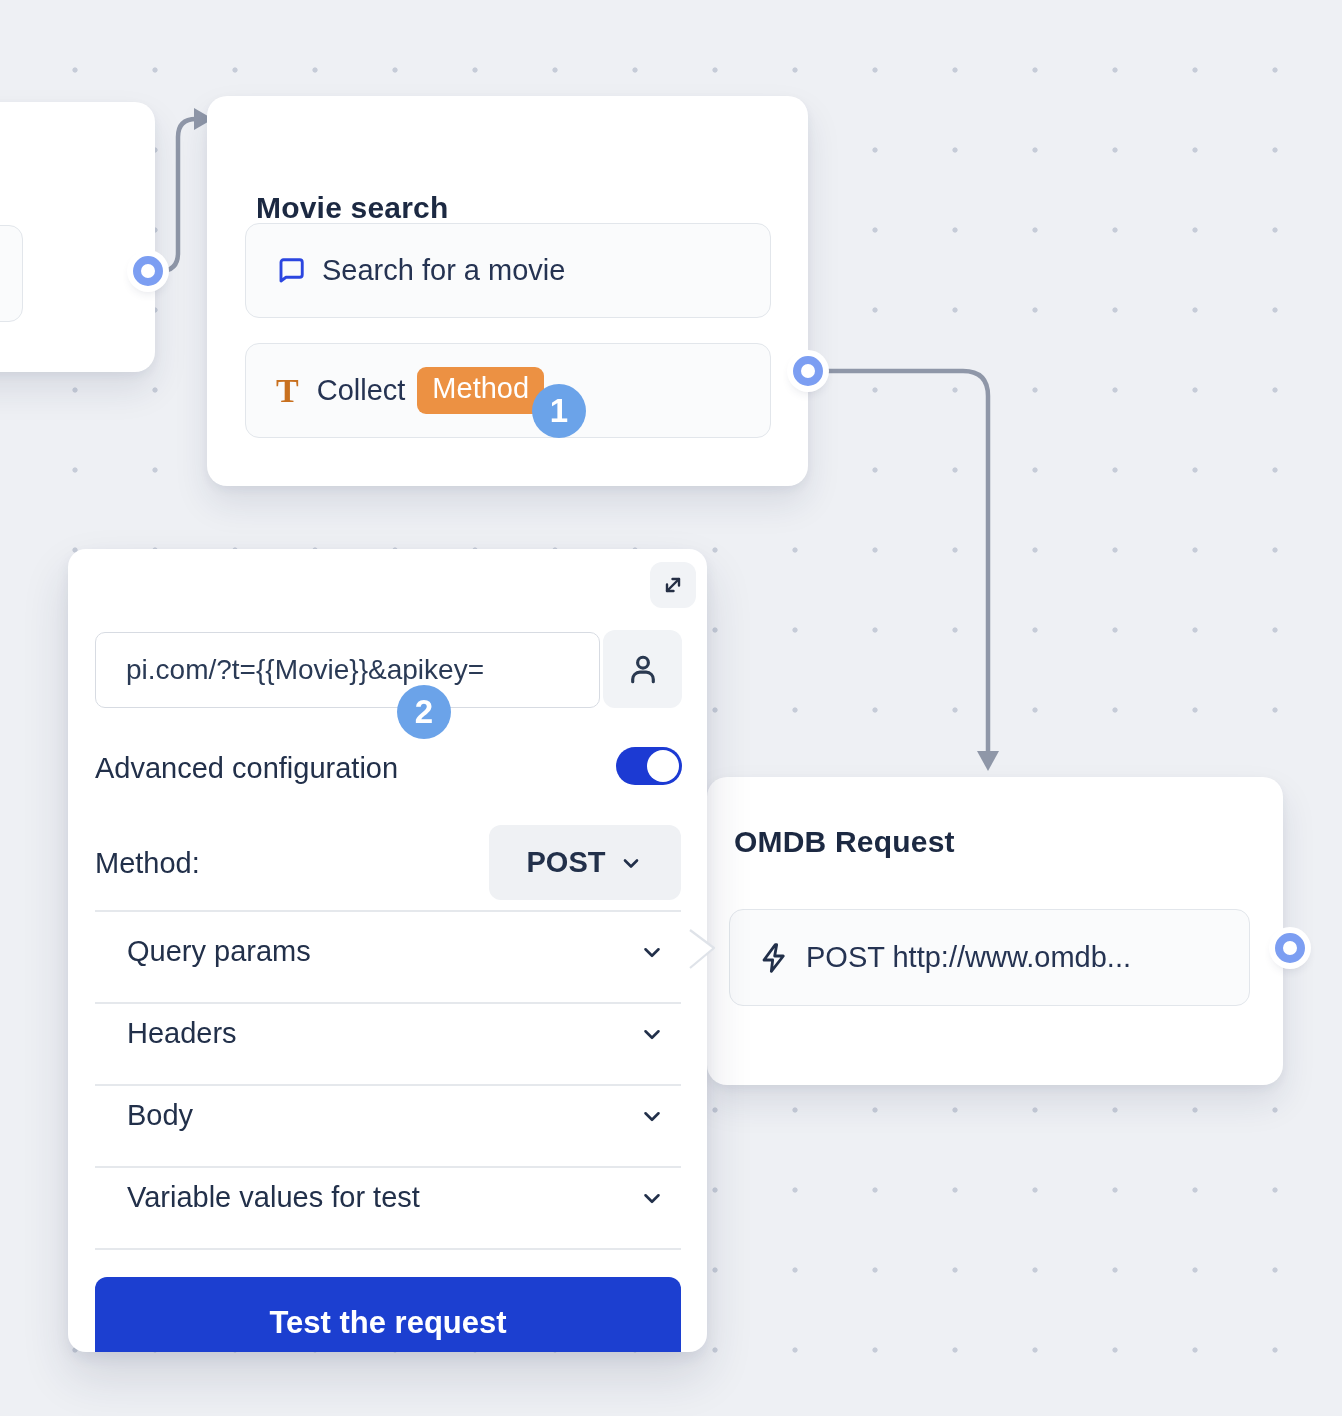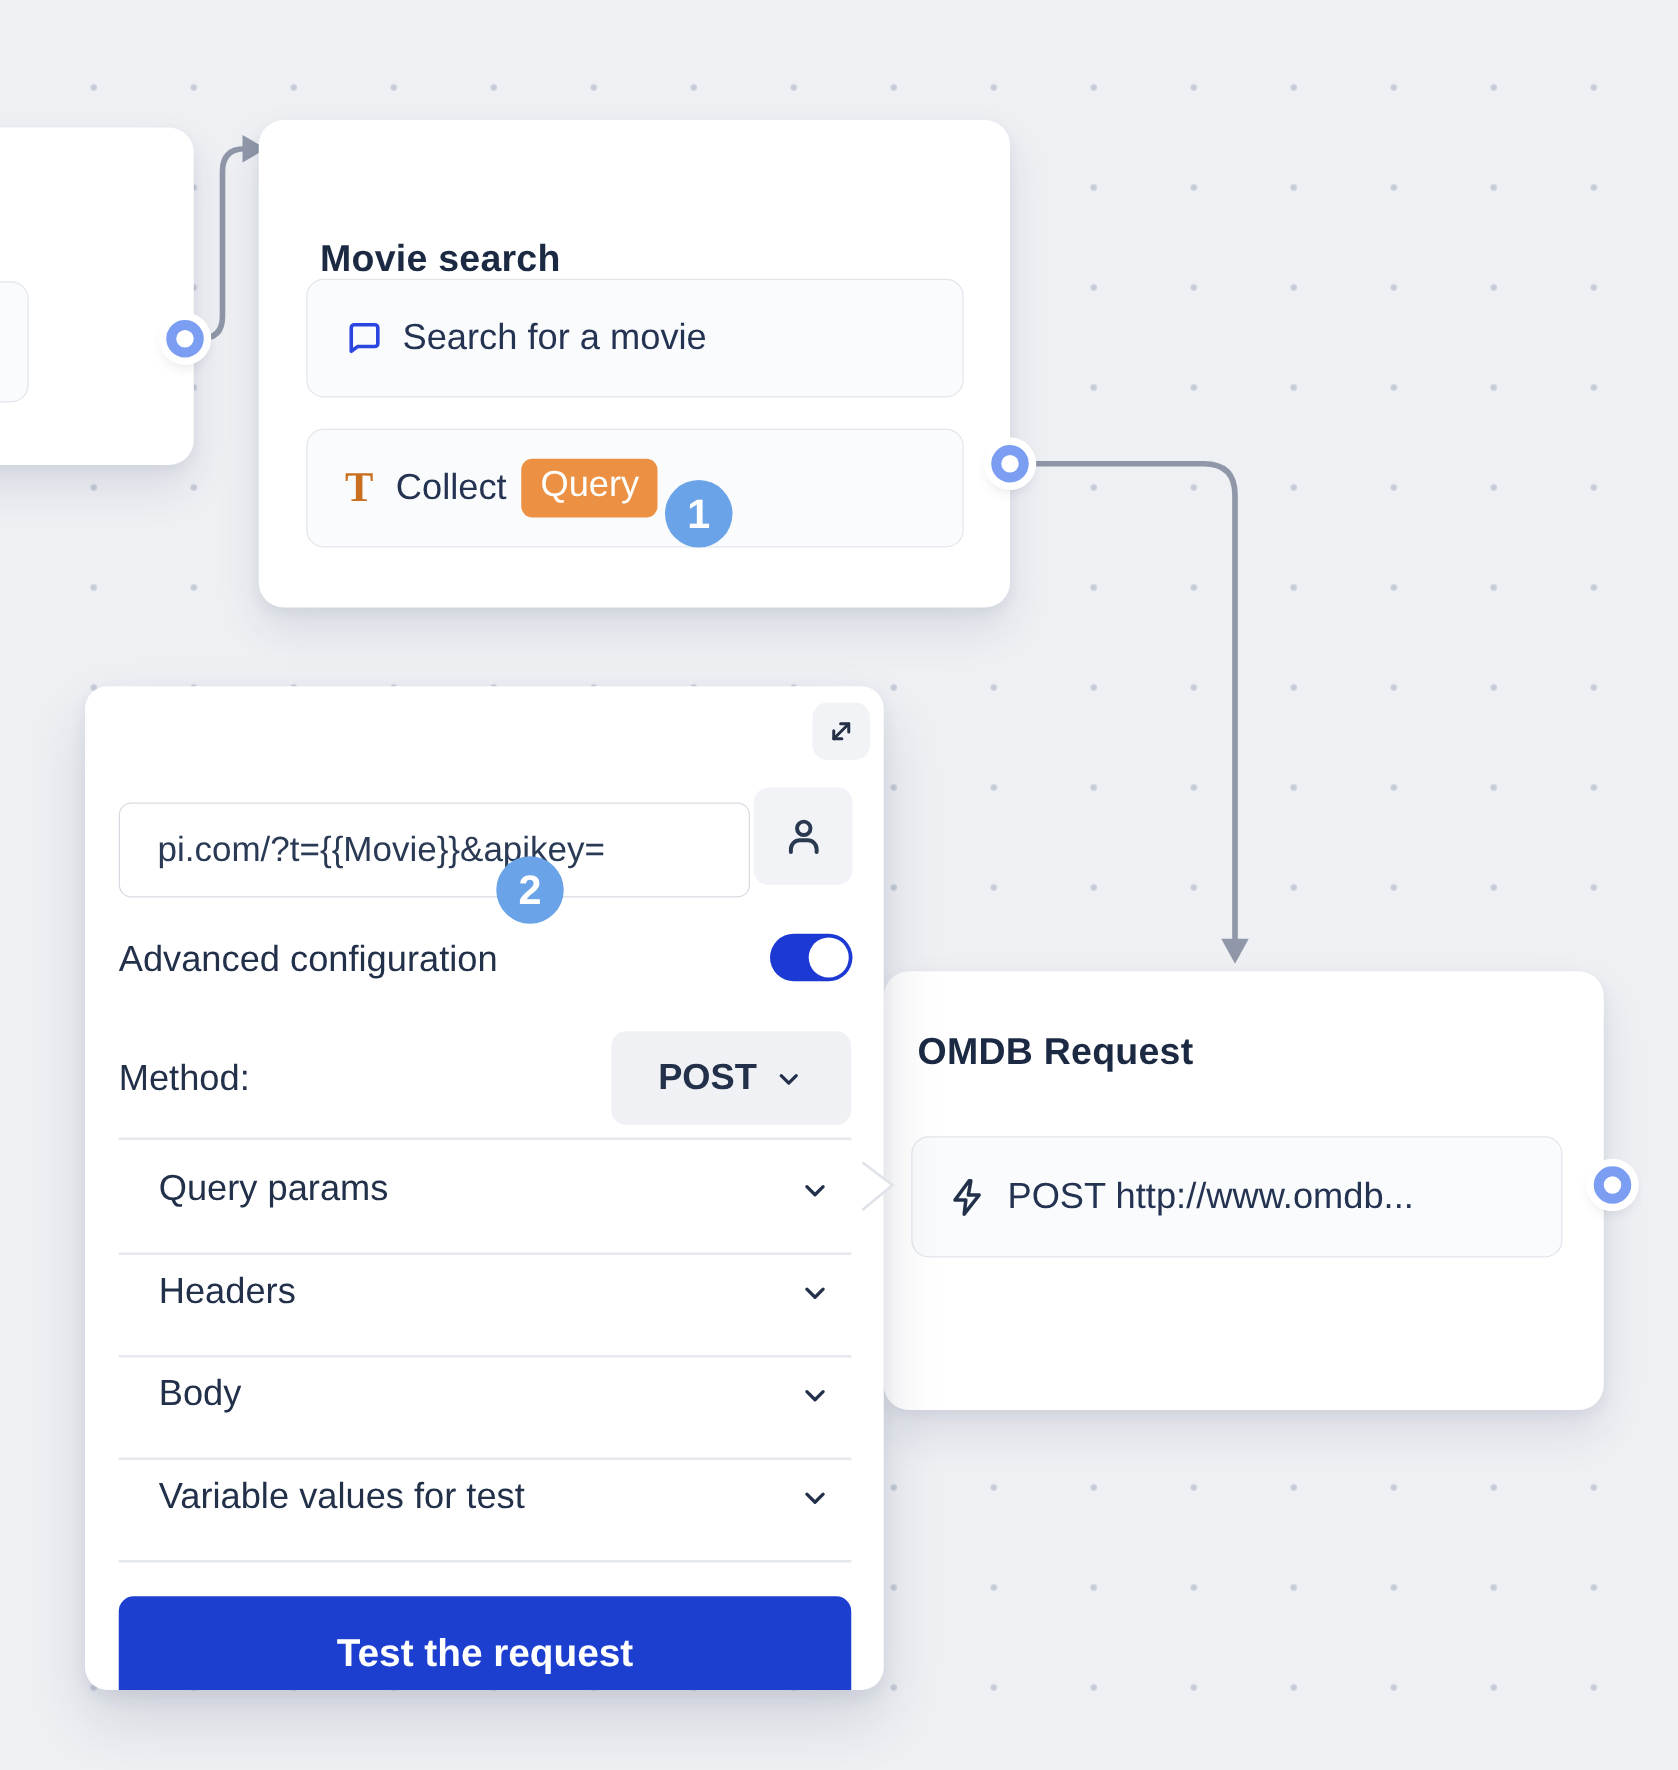--- a/index.html
+++ b/index.html
@@ -56,21 +56,21 @@
     z-index:20;
   }
   .icon-btn {
     position:absolute; background:#f1f3f6; border-radius:12px;
     display:flex; align-items:center; justify-content:center;
   }
   .url-input {
     position:absolute; left:27px; top:83px; width:505px; height:76px;
     border:1.5px solid #d7dbe2; border-radius:10px; background:#ffffff;
     font-family:"Liberation Sans", sans-serif; font-size:28px; color:#2a3a55;
-    padding:0 10px 0 30px; outline:none;margin-top:10px;
+    padding:0 10px 0 30px; outline:none;
   }
   .panel-label { position:absolute; left:27px; font-size:29px; color:#22304a;text-align:right; }
   .toggle {
     position:absolute; left:548px; top:198px; width:66px; height:38px; border-radius:19px;
     background:#1c3ad3;
   }
   .toggle .knob { position:absolute; right:3px; top:3px; width:32px; height:32px; border-radius:50%; background:#ffffff; }
   .method-select {
     position:absolute; left:421px; top:276px; width:192px; height:75px;
     background:#eff1f4; border-radius:12px; display:flex; align-items:center; justify-content:center;
@@ -109,25 +109,25 @@
     <span style="margin-left:30px; display:flex;">
       <svg width="30" height="30" viewBox="0 0 24 24" fill="none" stroke="#2b46e0" stroke-width="2.3" stroke-linejoin="round">
         <path d="M21 15a2 2 0 0 1-2 2H8l-4 3V5a2 2 0 0 1 2-2h13a2 2 0 0 1 2 2z"></path>
       </svg>
     </span>
     <span style="margin-left:16px;">Search for a movie</span>
   </div>
   <div class="node-item" style="left:38px; top:247px; width:526px; height:95px;">
     <span style="margin-left:30px; font-family:'Liberation Serif',serif; font-weight:700; font-size:34px; color:#c8701f; line-height:1;">T</span>
     <span style="margin-left:18px;">Collect</span>
-    <span class="chip">Query</span>
-  </div>
-</div>
-
-<div class="node" style="left:707px; top:777px; width:576px; height:351px; z-index:10;">
+    <span class="chip">Method</span>
+  </div>
+</div>
+
+<div class="node" style="left:707px; top:777px; width:576px; height:308px; z-index:10;">
   <div class="node-title" style="position:absolute; left:27px; top:48px;">OMDB Request</div>
   <div class="node-item" style="left:22px; top:132px; width:521px; height:97px;">
     <span style="margin-left:28px; display:flex;">
       <svg width="32" height="32" viewBox="0 0 24 24" fill="none" stroke="#22304a" stroke-width="2.1" stroke-linejoin="round">
         <path d="M13 2 L4.5 13.5 H11 L10 22 L19 10.5 H12.5 L14 2 Z"></path>
       </svg>
     </span>
     <span style="margin-left:16px;">POST http://www.omdb...</span>
   </div>
 </div>

